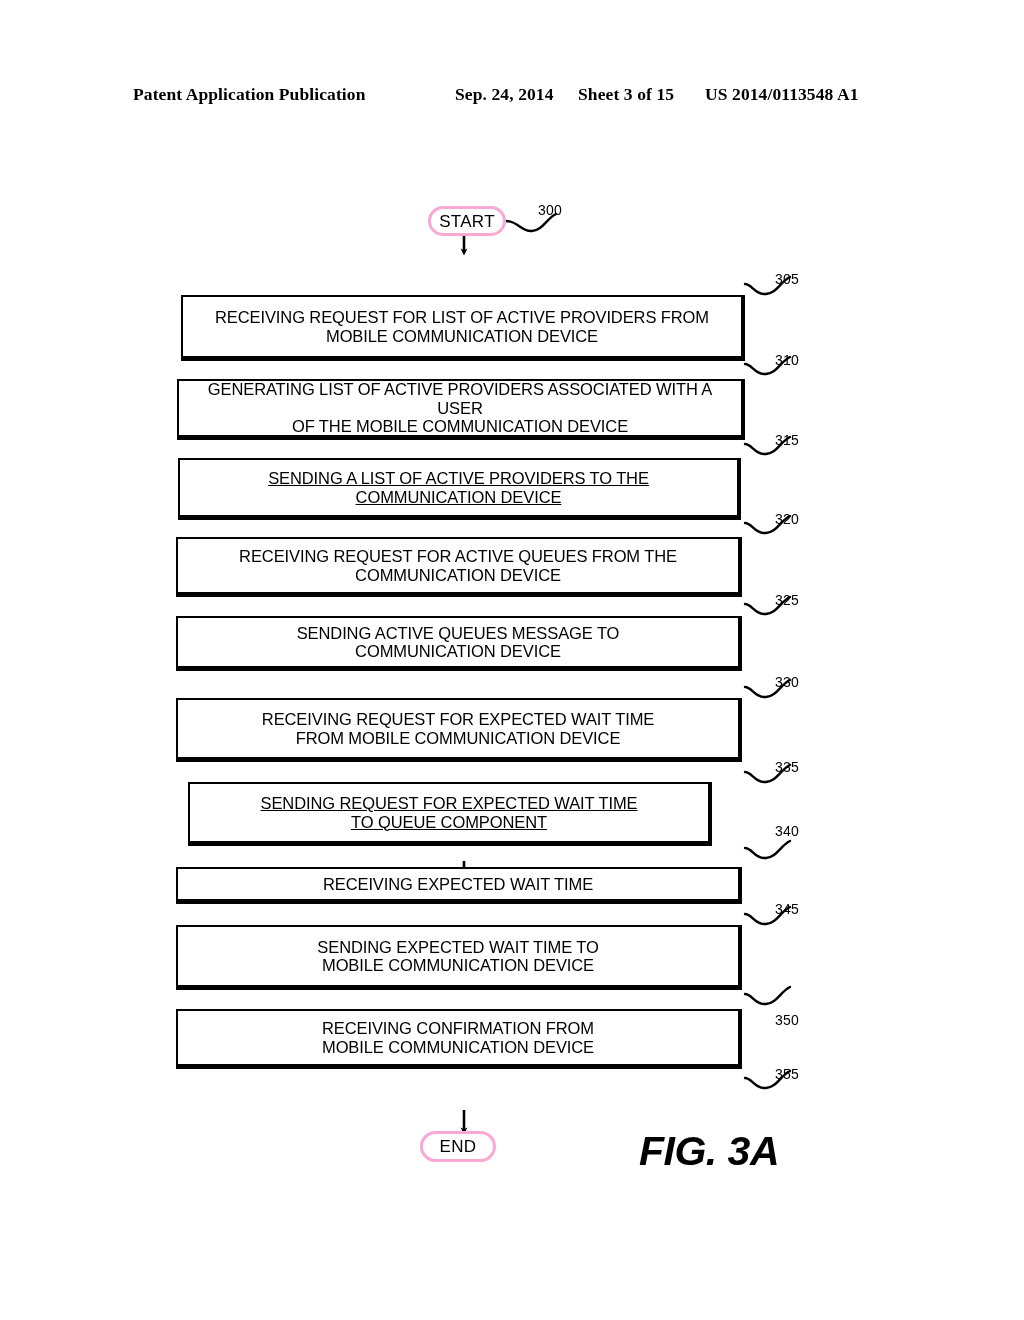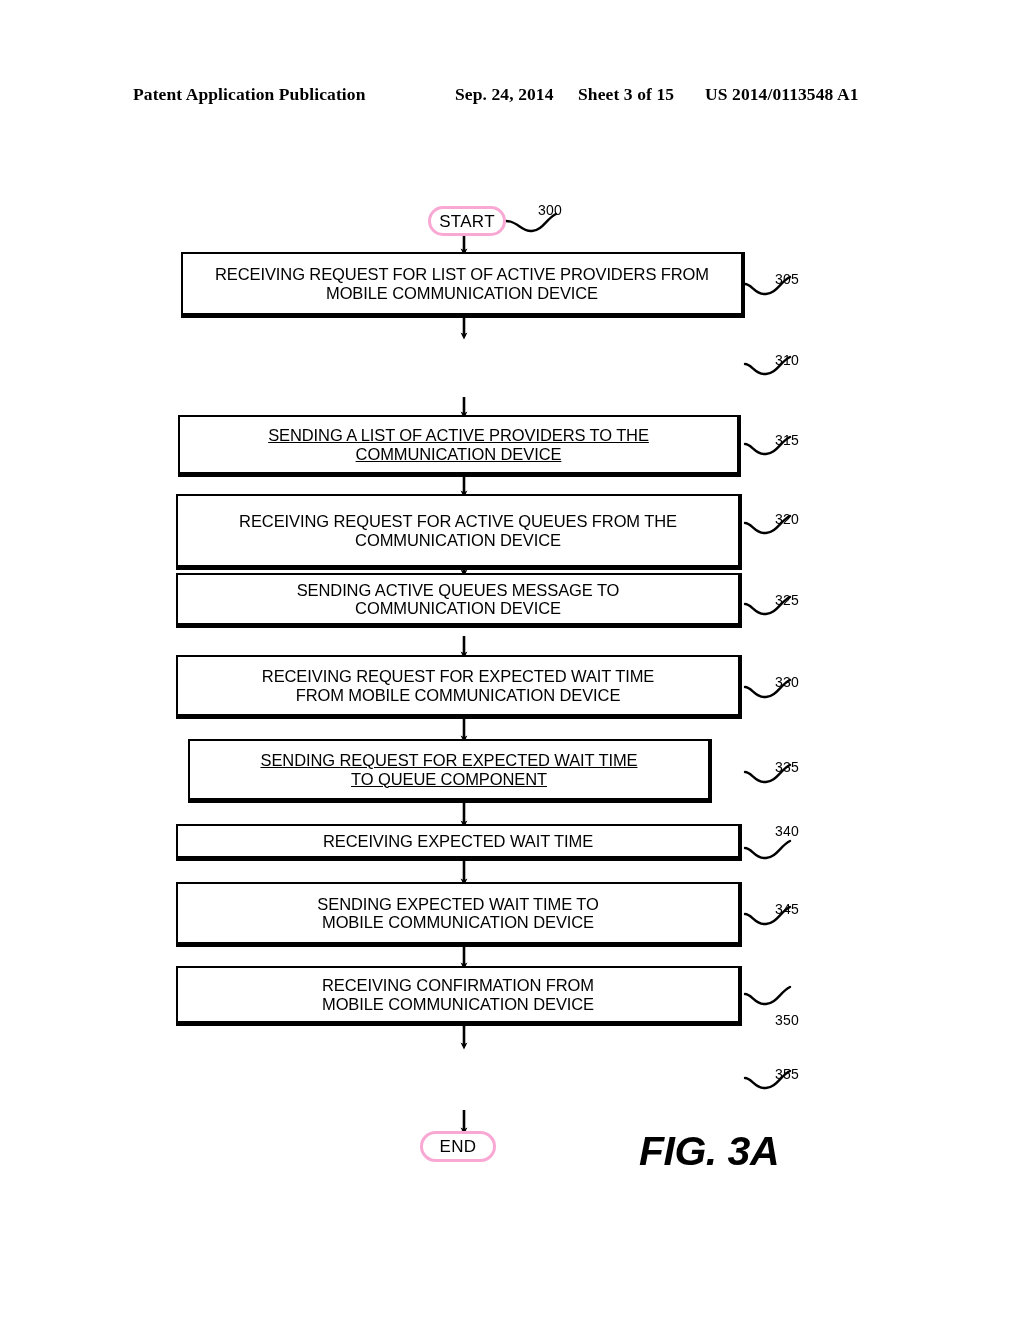--- a/index.html
+++ b/index.html
@@ -87,20 +87,21 @@
     background: #fff;
     border-top: 2.5px solid #000;
     border-left: 2.5px solid #000;
     border-right: 4px solid #000;
     border-bottom: 5px solid #000;
     display: flex;
     align-items: center;
     justify-content: center;
     text-align: center;
     padding: 0 6px;
+    margin-top: 43px;
   }
   .proc-box .proc-text {
     font-size: 16.5px;
     line-height: 1.12;
     letter-spacing: -0.1px;
     white-space: pre-line;
   }
 
   
   .ref-num {
@@ -175,29 +176,33 @@
     <span>START</span>
   </div>
   <div class="ref-num" style="left:538px; top:203px;">300</div>
 
   <div class="proc-box" style="left:181px; top:252px; width:564px; height:66px;">
     <span class="proc-text">RECEIVING REQUEST FOR LIST OF ACTIVE PROVIDERS FROM
 MOBILE COMMUNICATION DEVICE</span>
   </div>
   <div class="ref-num" style="left:775px; top:272px;">305</div>
 
+  <div class="proc-box" style="left:177px; top:336px; width:568px; height:61px;">
+    <span class="proc-text">GENERATING LIST OF ACTIVE PROVIDERS ASSOCIATED WITH A USER
+OF THE MOBILE COMMUNICATION DEVICE</span>
+  </div>
   <div class="ref-num" style="left:775px; top:353px;">310</div>
 
   <div class="proc-box" style="left:178px; top:415px; width:563px; height:62px;text-decoration:underline;">
     <span class="proc-text">SENDING A LIST OF ACTIVE PROVIDERS TO THE
 COMMUNICATION DEVICE</span>
   </div>
   <div class="ref-num" style="left:775px; top:433px;">315</div>
 
-  <div class="proc-box" style="left:176px; top:494px; width:566px; height:76px;">
+  <div class="proc-box" style="left:176px; top:494px; width:566px; height:60px;">
     <span class="proc-text">RECEIVING REQUEST FOR ACTIVE QUEUES FROM THE
 COMMUNICATION DEVICE</span>
   </div>
   <div class="ref-num" style="left:775px; top:512px;">320</div>
 
   <div class="proc-box" style="left:176px; top:573px; width:566px; height:55px;">
     <span class="proc-text">SENDING ACTIVE QUEUES MESSAGE TO
 COMMUNICATION DEVICE</span>
   </div>
   <div class="ref-num" style="left:775px; top:593px;">325</div>

